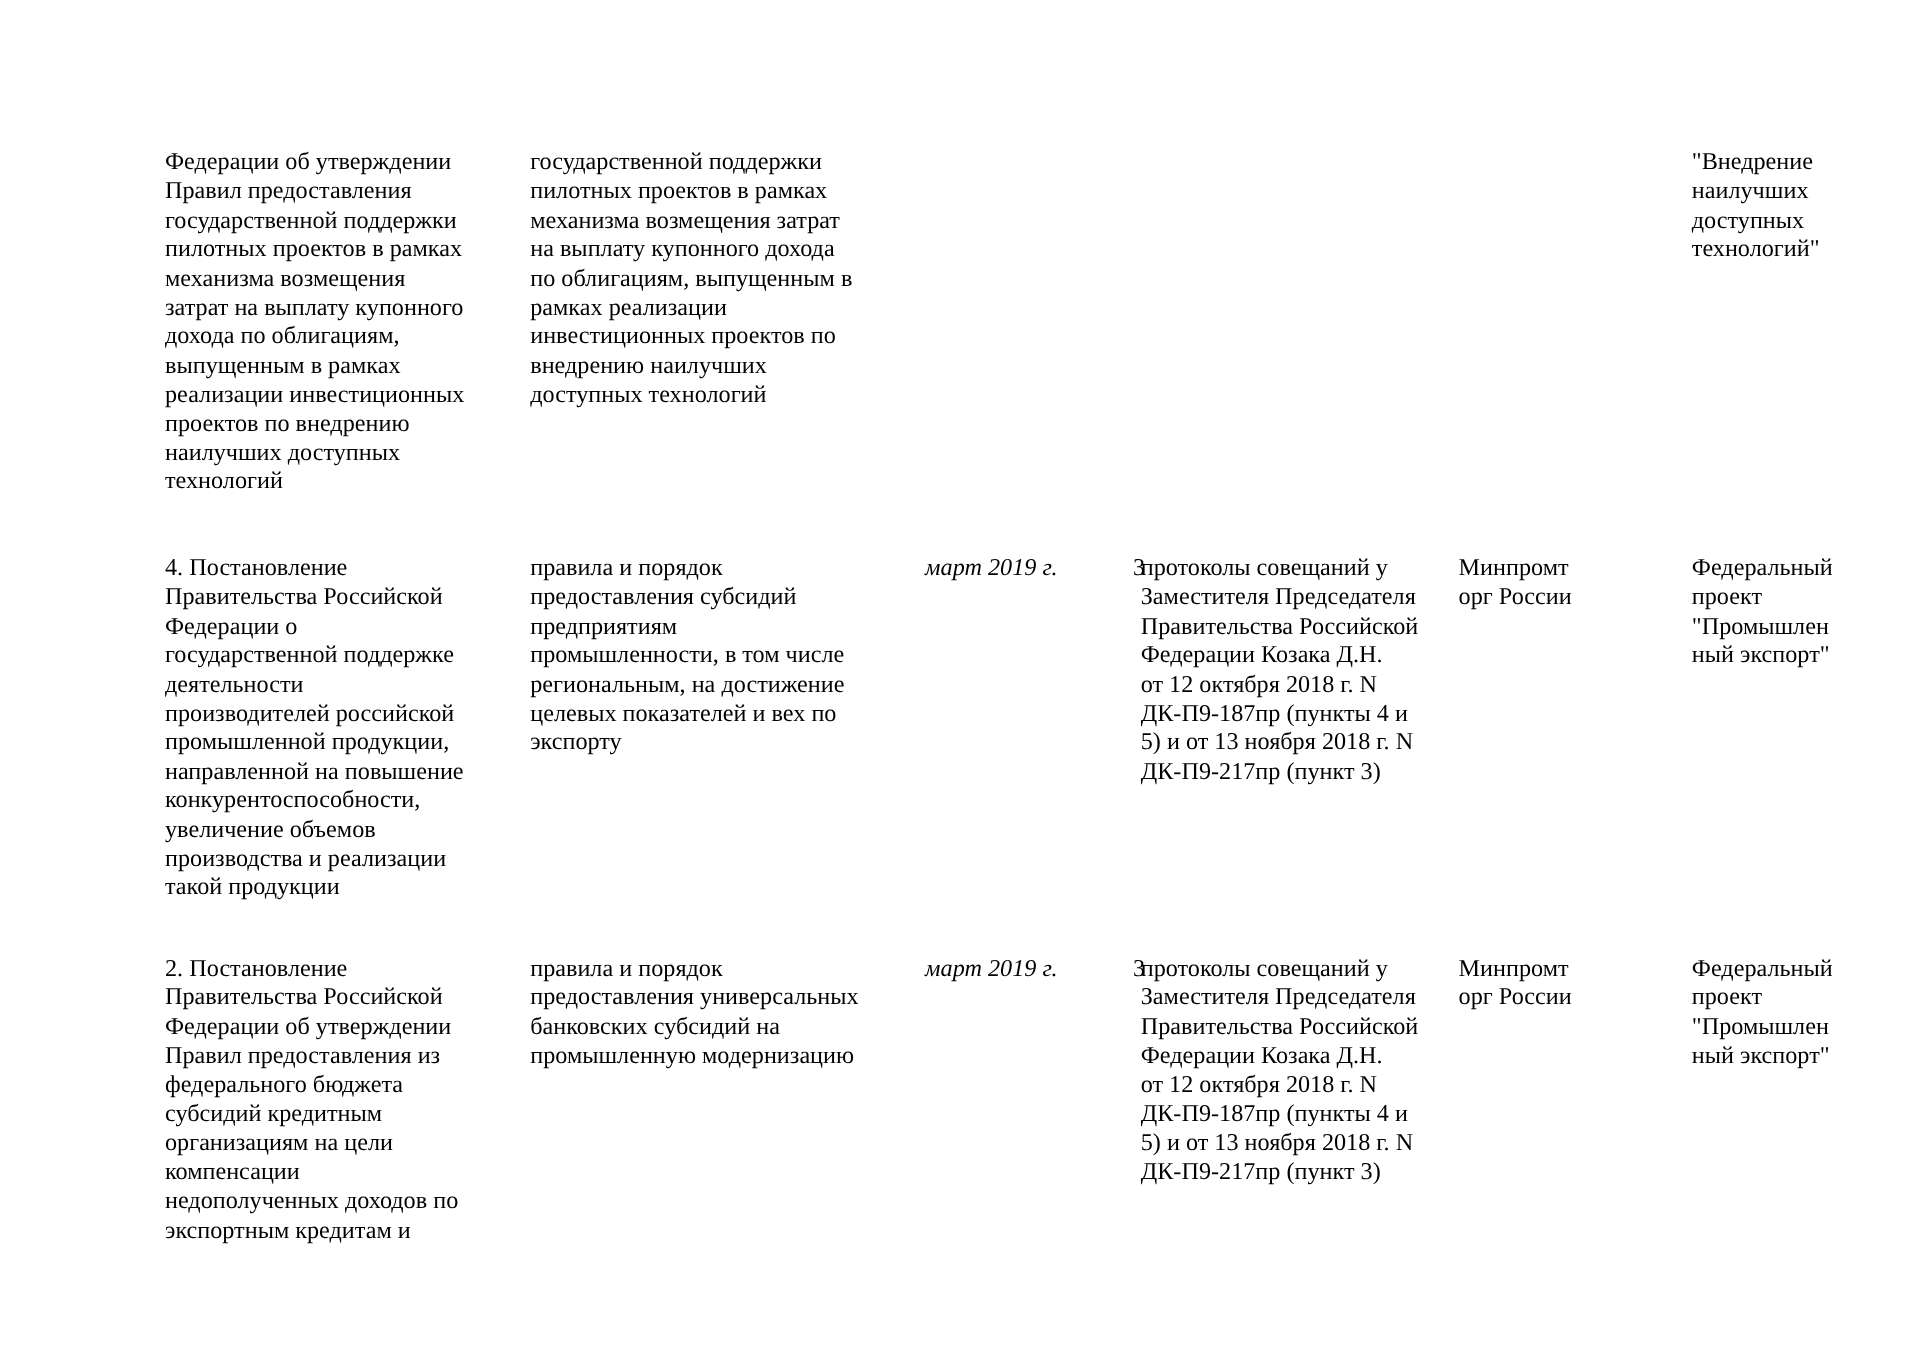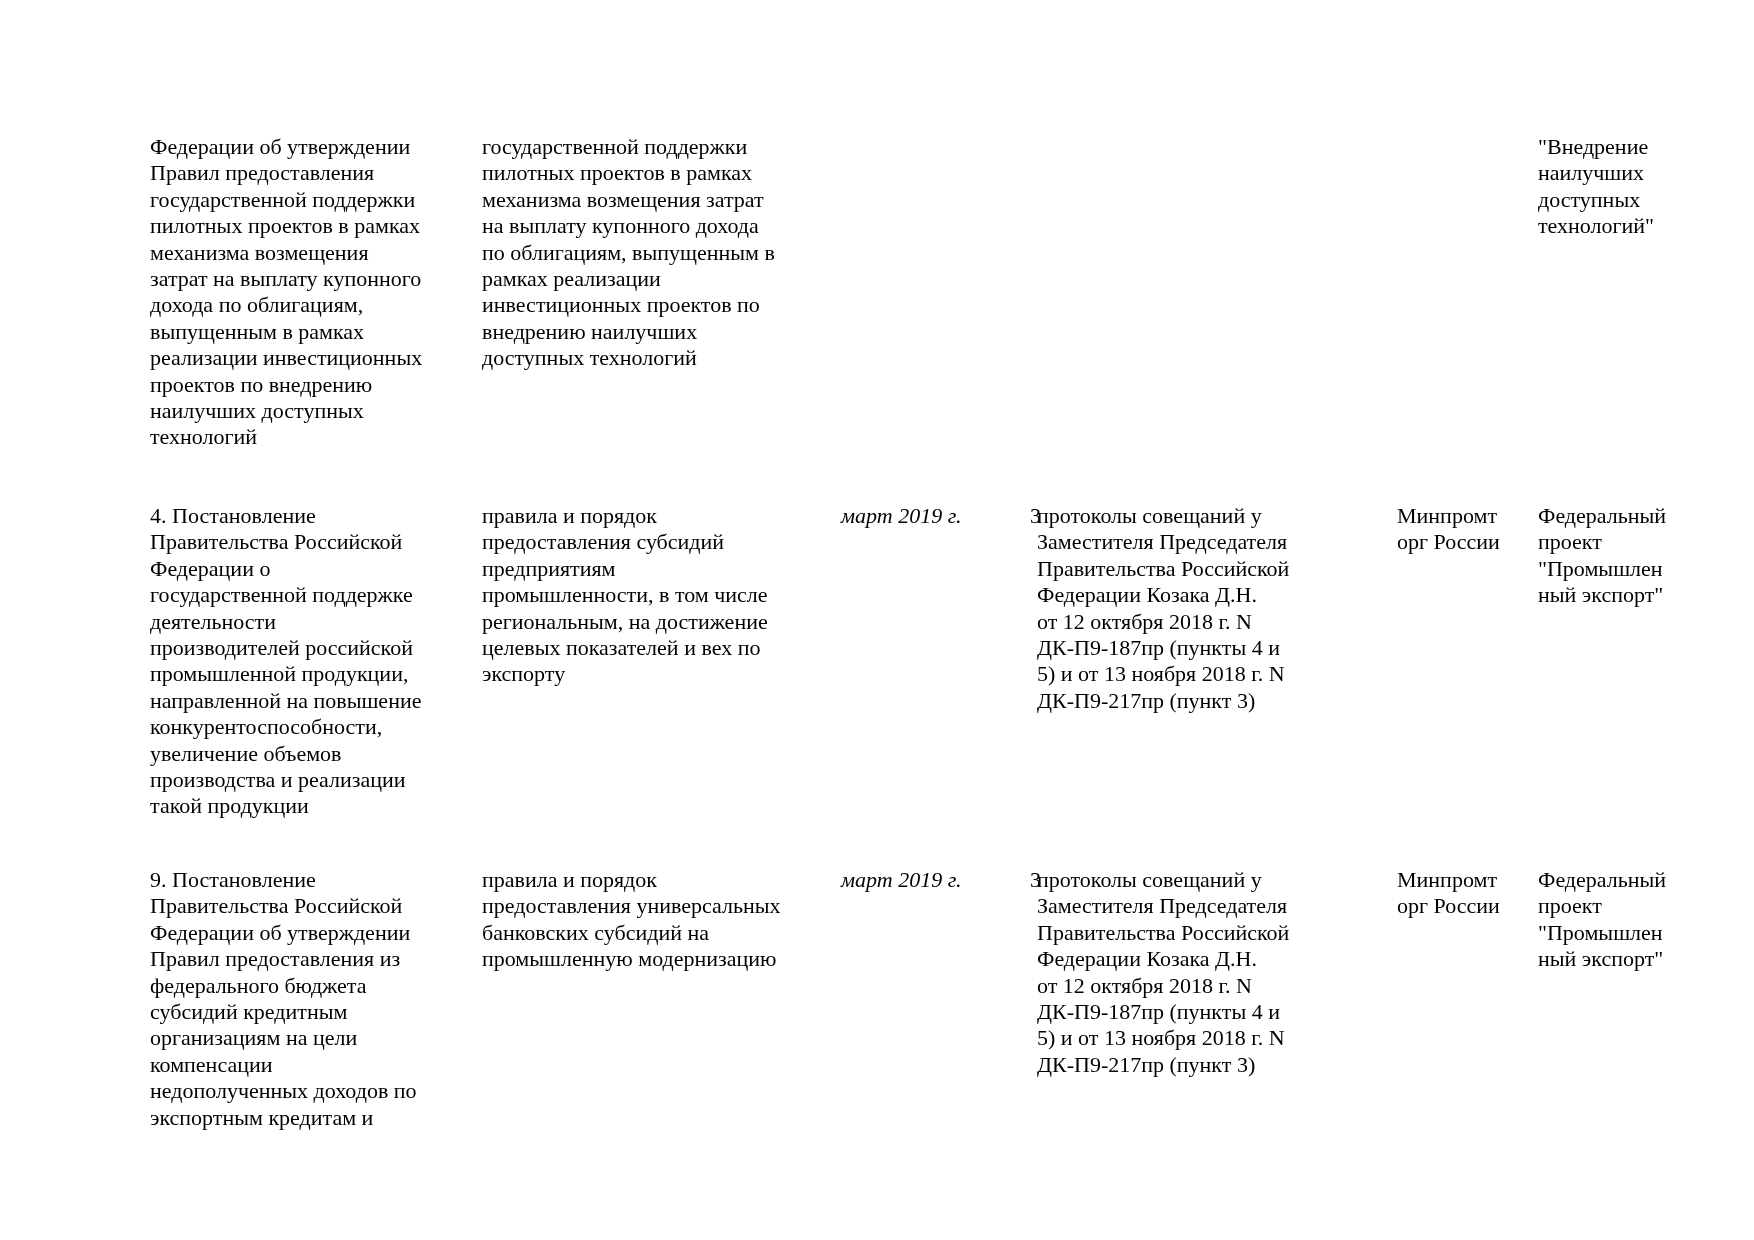--- a/index.html
+++ b/index.html
@@ -17,21 +17,21 @@
   .trow { position: absolute; left: 0; width: 100%; height: 0; }
   .row-0 { top: 134px; }
   .row-1 { top: 503px; }
   .row-2 { top: 867px; }
   .cell { position: absolute; top: 0; white-space: pre; }
   .c-act      { left: 150px; }
   .c-content  { left: 482px; }
   .c-date     { left: 841px; font-style: italic; }
   .c-number   { left: 1030px; }
   .c-basis    { left: 1037px; }
-  .c-executor { left: 1397px; }
+  .c-executor { left: 1326px; }
   .c-project  { left: 1538px; }
 </style>
 </head>
 <body>
 
 <div class="page">
 
   <div class="trow row-0">
     <div class="cell c-act">Федерации об утверждении
 Правил предоставления
@@ -96,21 +96,21 @@
 ДК-П9-217пр (пункт 3)</div>
     <div class="cell c-executor">Минпромт
 орг России</div>
     <div class="cell c-project">Федеральный
 проект
 "Промышлен
 ный экспорт"</div>
   </div>
 
   <div class="trow row-2">
-    <div class="cell c-act">9. Постановление
+    <div class="cell c-act">2. Постановление
 Правительства Российской
 Федерации об утверждении
 Правил предоставления из
 федерального бюджета
 субсидий кредитным
 организациям на цели
 компенсации
 недополученных доходов по
 экспортным кредитам и</div>
     <div class="cell c-content">правила и порядок

